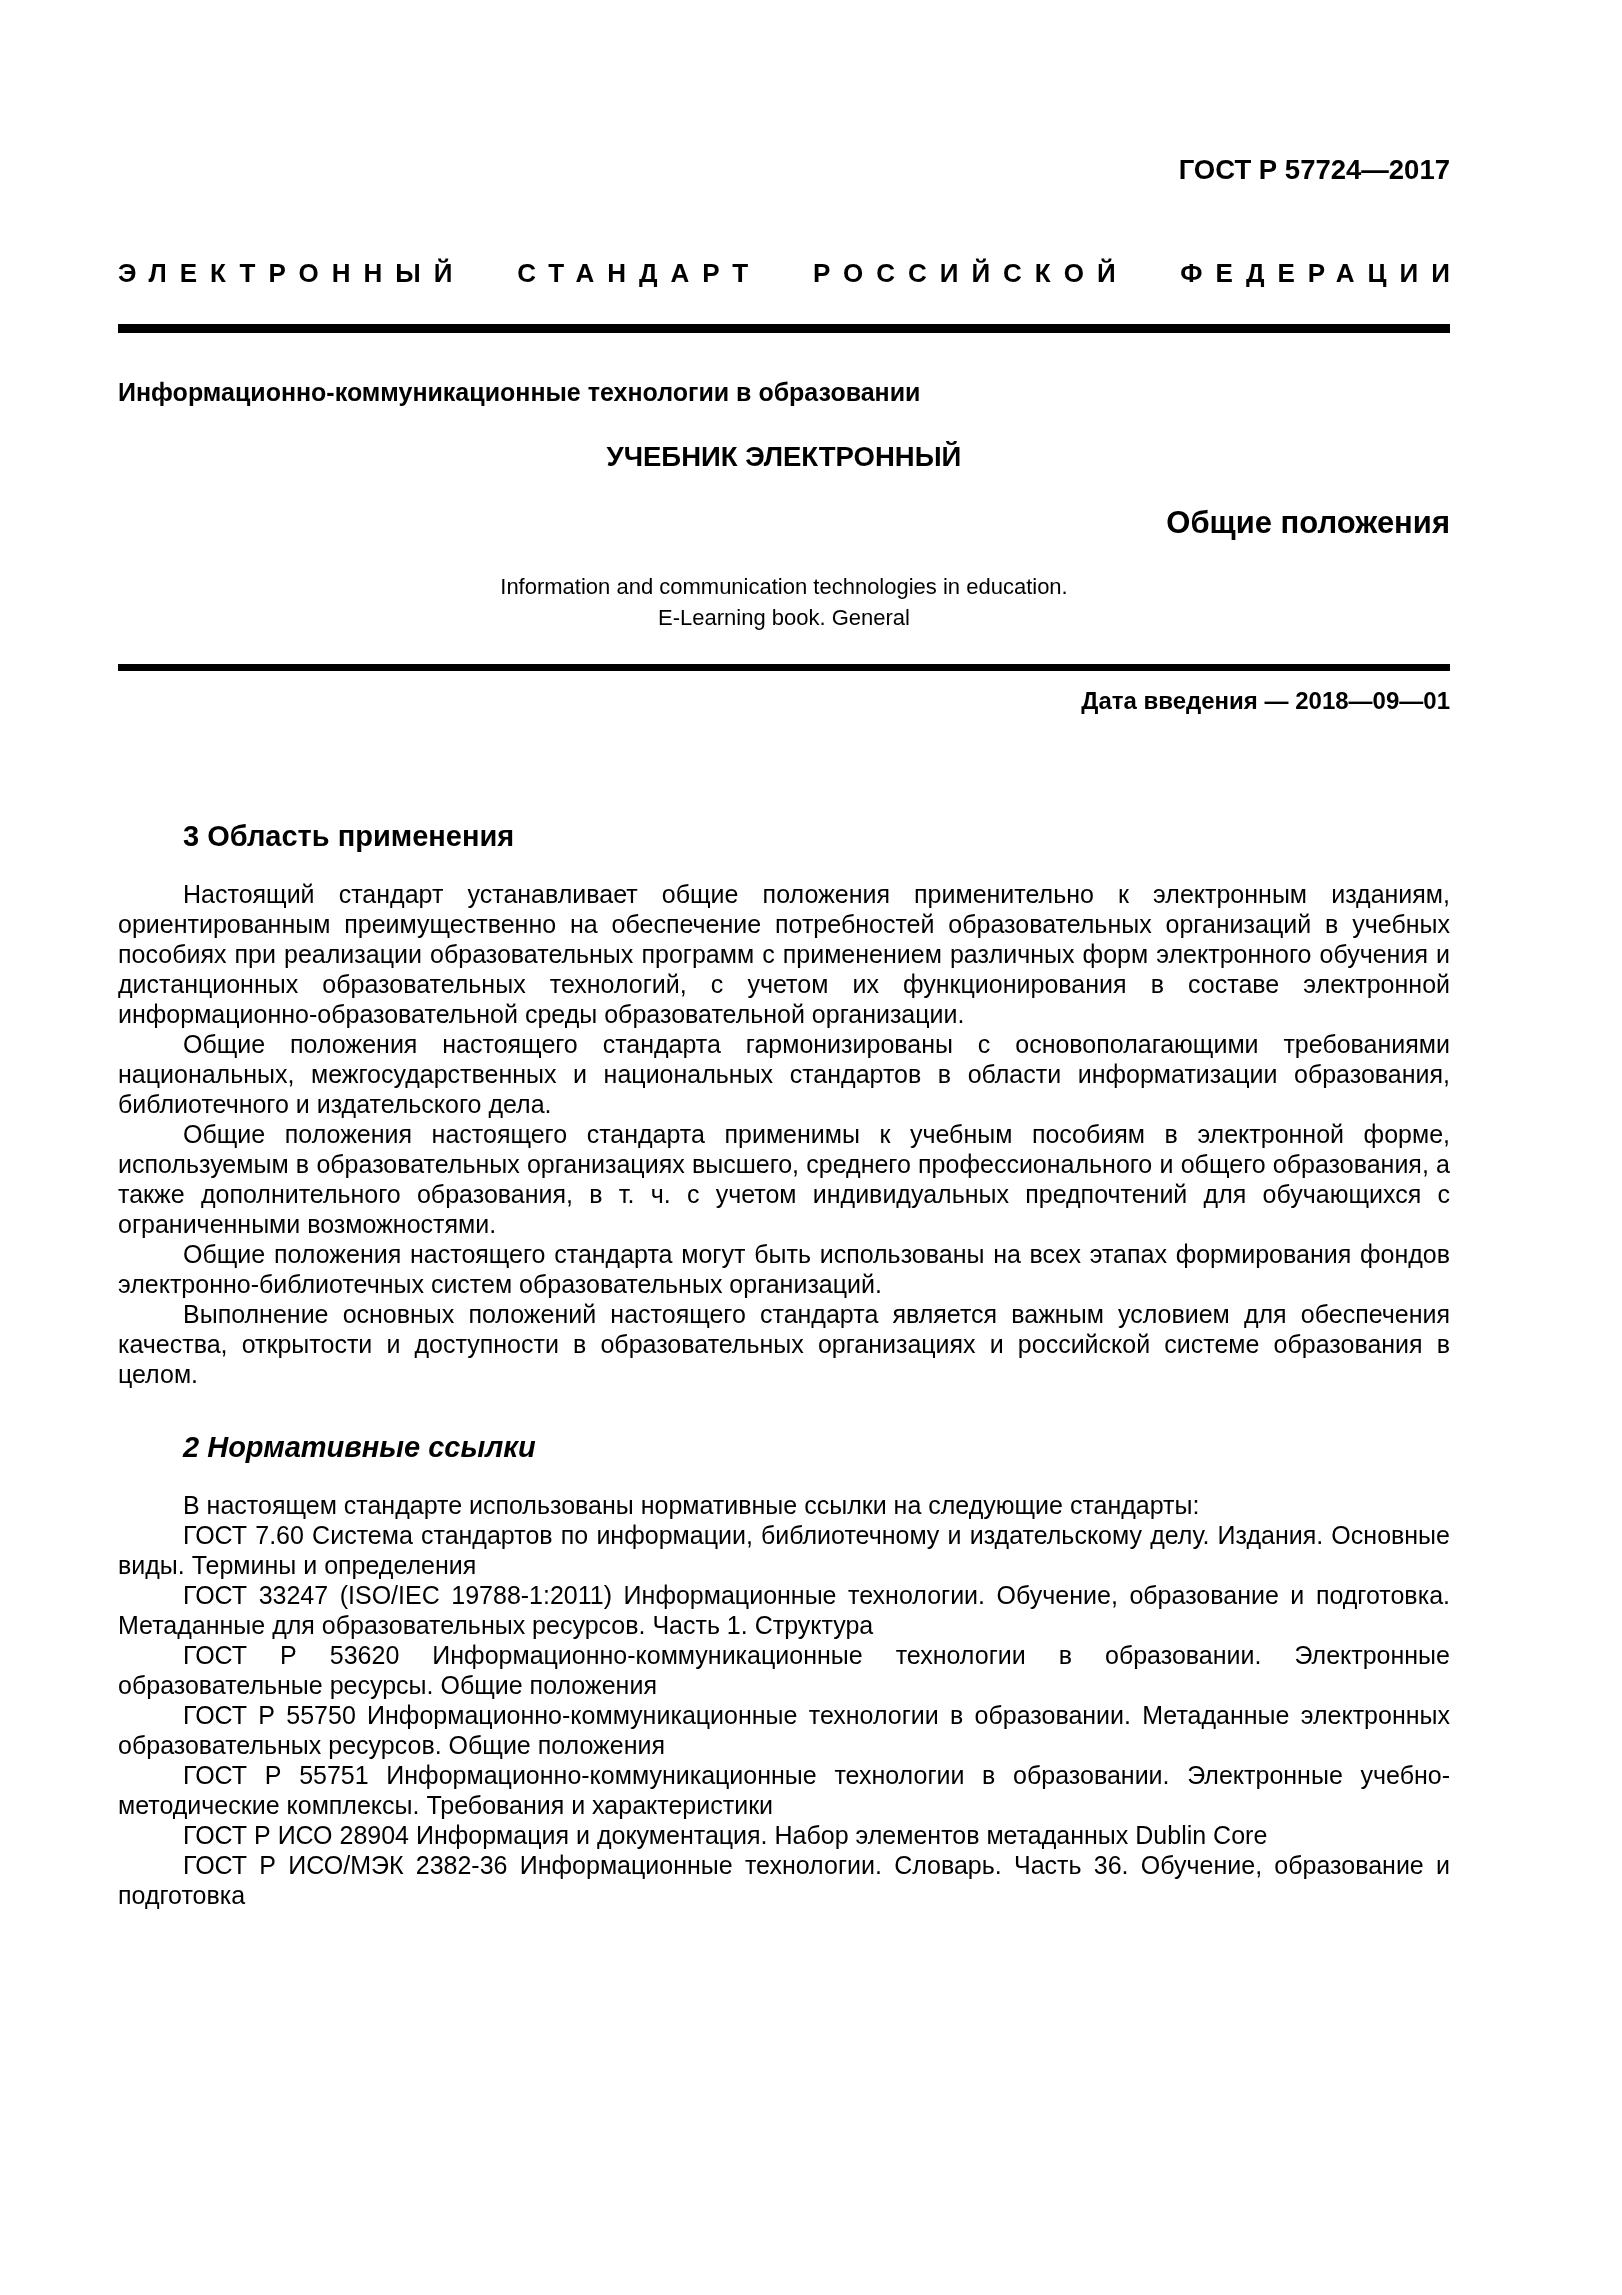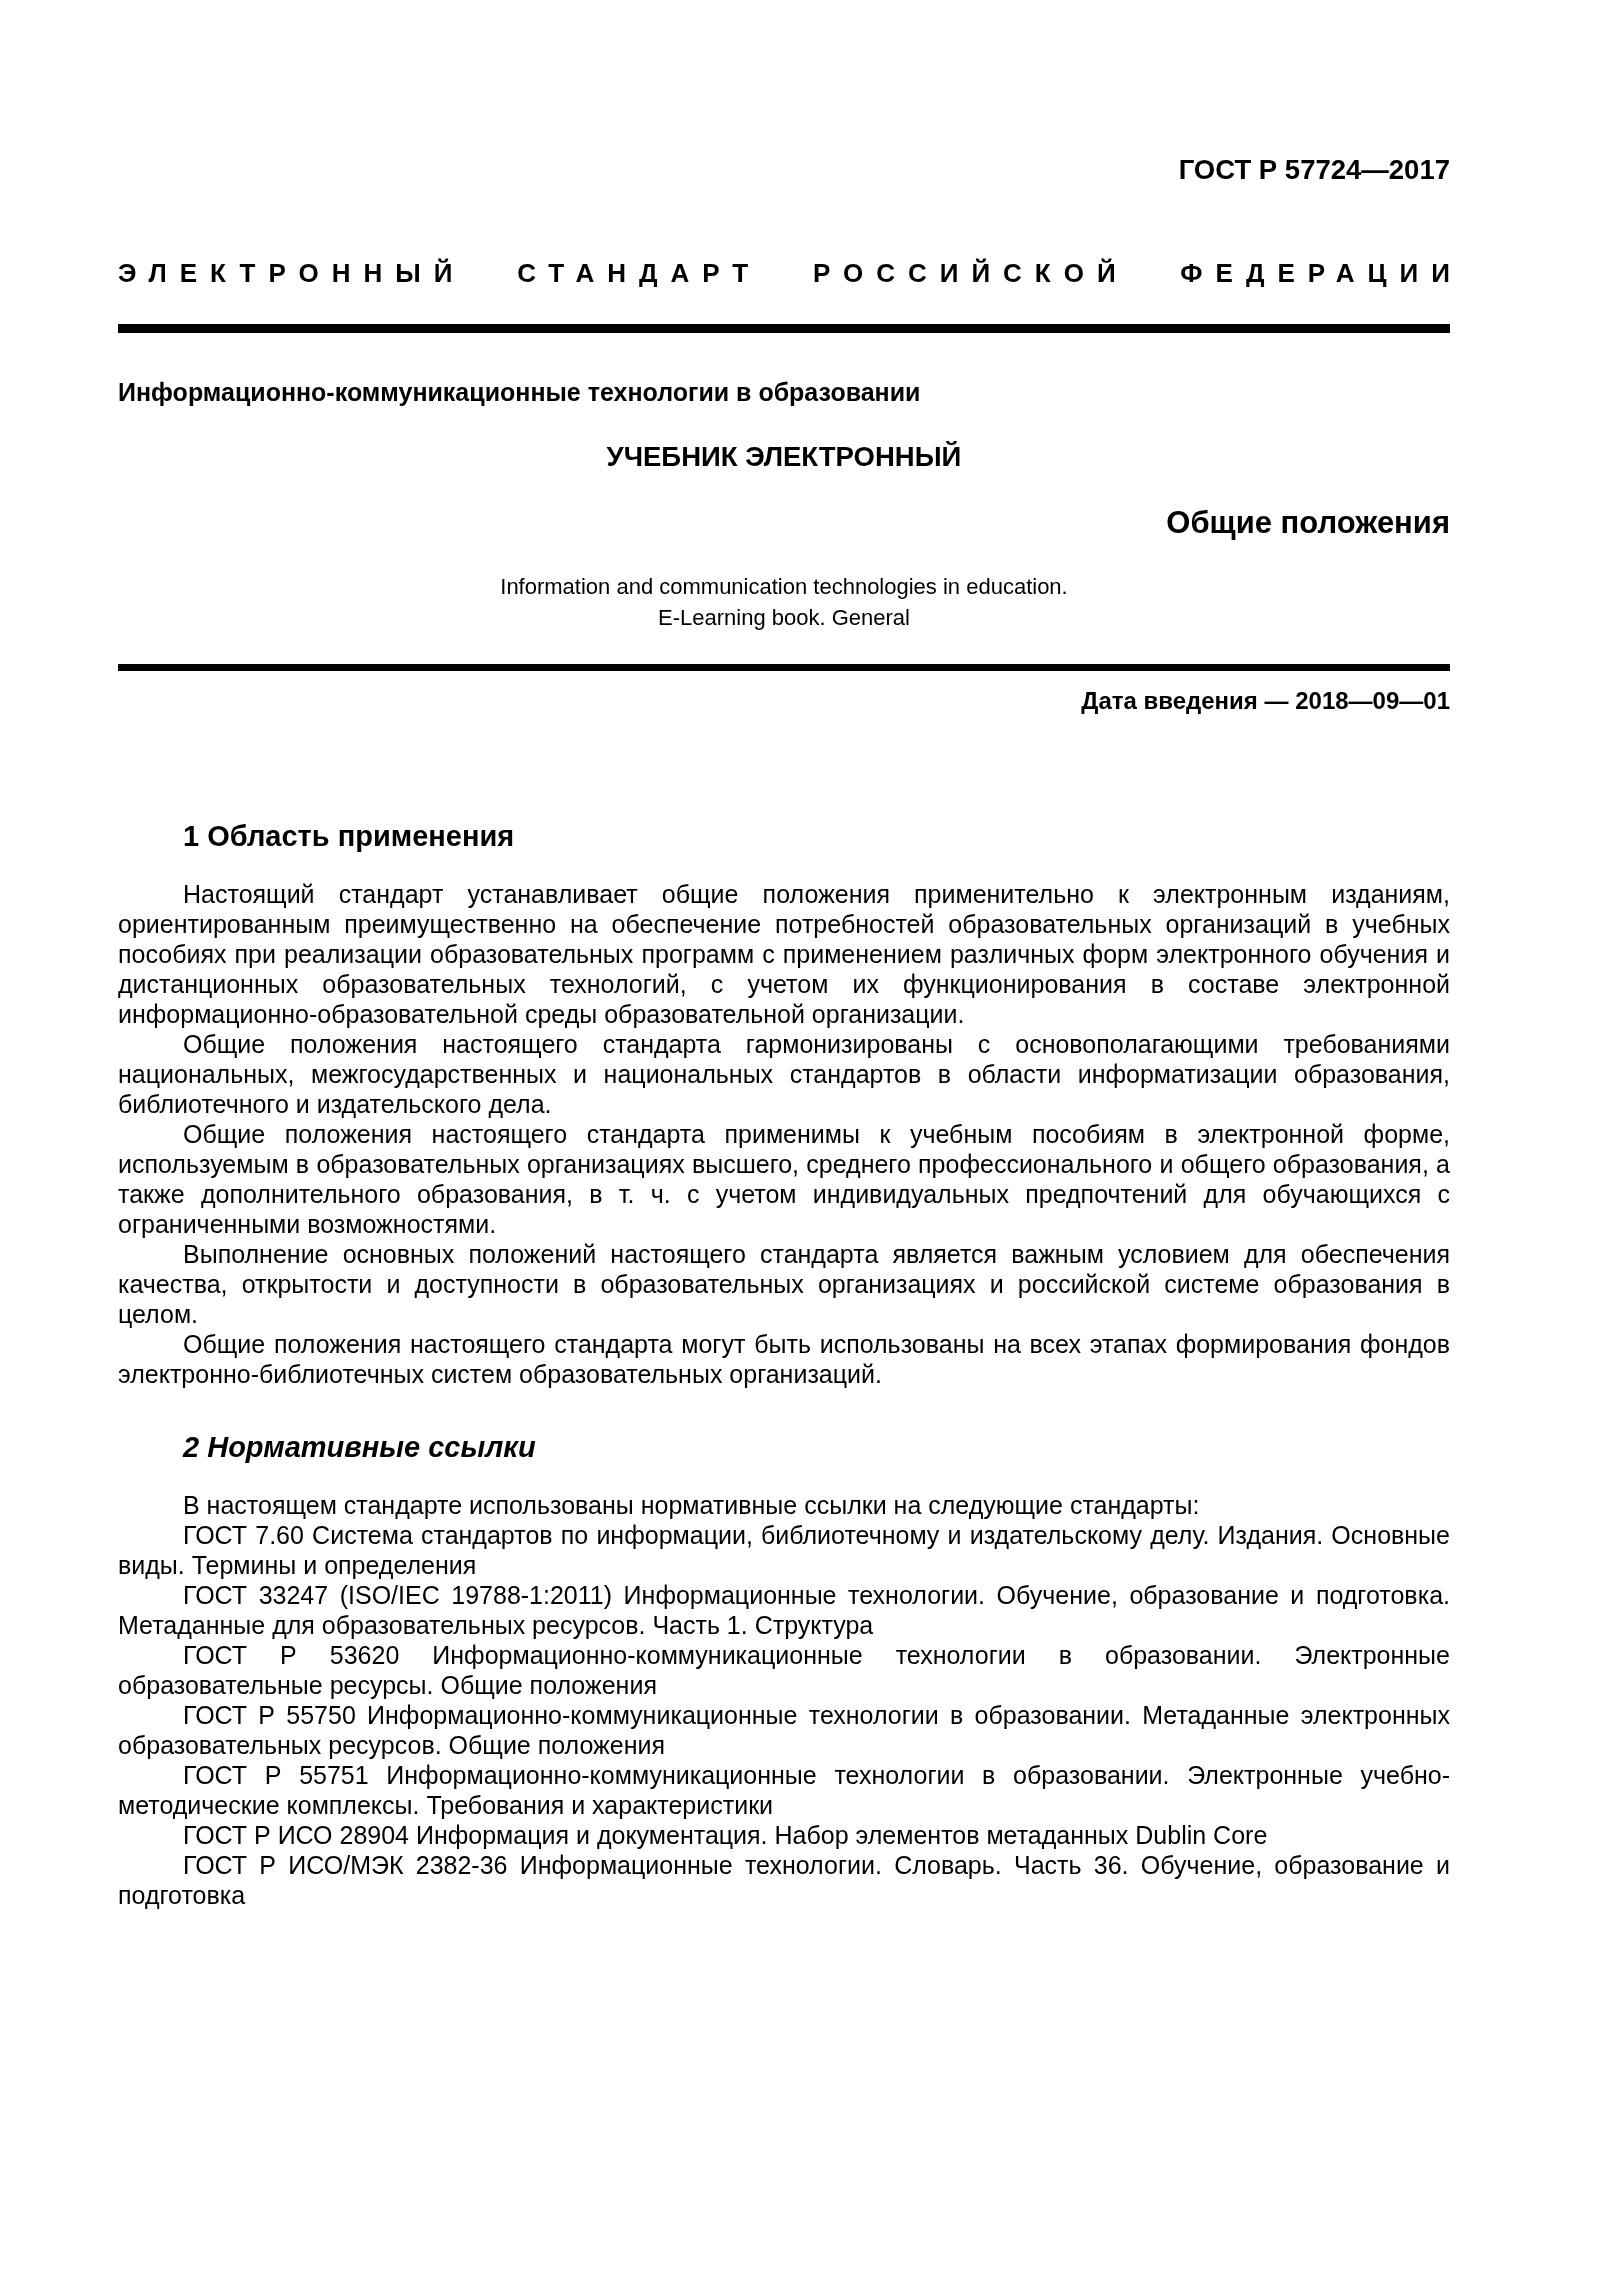--- a/index.html
+++ b/index.html
@@ -160,27 +160,27 @@
 
     <div class="english-title">
       <div>Information and communication technologies in education.</div>
       <div>E-Learning book. General</div>
     </div>
 
     <div class="rule-mid"></div>
 
     <div class="effective-date">Дата введения — 2018—09—01</div>
 
-    <h2 class="section-heading first">1 Область применения</h2>
+    <h2 class="section-heading first">3 Область применения</h2>
     <div class="paragraphs">
       <p>Настоящий стандарт устанавливает общие положения применительно к электронным изданиям, ориентированным преимущественно на обеспечение потребностей образовательных организаций в учебных пособиях при реализации образовательных программ с применением различных форм электронного обучения и дистанционных образовательных технологий, с учетом их функционирования в составе электронной информационно-образовательной среды образовательной организации.</p>
       <p>Общие положения настоящего стандарта гармонизированы с основополагающими требованиями национальных, межгосударственных и национальных стандартов в области информатизации образования, библиотечного и издательского дела.</p>
       <p>Общие положения настоящего стандарта применимы к учебным пособиям в электронной форме, используемым в образовательных организациях высшего, среднего профессионального и общего образования, а также дополнительного образования, в т. ч. с учетом индивидуальных предпочтений для обучающихся с ограниченными возможностями.</p>
+      <p>Общие положения настоящего стандарта могут быть использованы на всех этапах формирования фондов электронно-библиотечных систем образовательных организаций.</p>
       <p>Выполнение основных положений настоящего стандарта является важным условием для обеспечения качества, открытости и доступности в образовательных организациях и российской системе образования в целом.</p>
-      <p>Общие положения настоящего стандарта могут быть использованы на всех этапах формирования фондов электронно-библиотечных систем образовательных организаций.</p>
     </div>
 
     <h2 class="section-heading second">2 Нормативные ссылки</h2>
     <div class="paragraphs">
       <p>В настоящем стандарте использованы нормативные ссылки на следующие стандарты:</p>
       <p>ГОСТ 7.60 Система стандартов по информации, библиотечному и издательскому делу. Издания. Основные виды. Термины и определения</p>
       <p>ГОСТ 33247 (ISO/IEC 19788-1:2011) Информационные технологии. Обучение, образование и подготовка. Метаданные для образовательных ресурсов. Часть 1. Структура</p>
       <p>ГОСТ Р 53620 Информационно-коммуникационные технологии в образовании. Электронные образовательные ресурсы. Общие положения</p>
       <p>ГОСТ Р 55750 Информационно-коммуникационные технологии в образовании. Метаданные электронных образовательных ресурсов. Общие положения</p>
       <p>ГОСТ Р 55751 Информационно-коммуникационные технологии в образовании. Электронные учебно-методические комплексы. Требования и характеристики</p>

